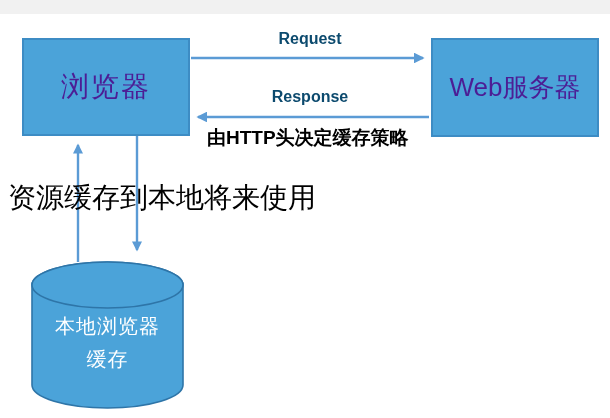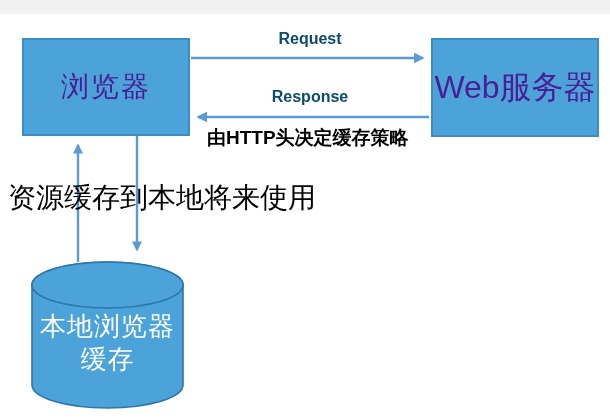--- a/index.html
+++ b/index.html
@@ -30,21 +30,21 @@
   .node-browser {
     left: 22px; top: 38px;
     width: 168px; height: 98px;
     font-size: 28px;
     font-family: "Liberation Serif", serif;
     letter-spacing: 2px;
   }
   .node-webserver {
     left: 431px; top: 38px;
     width: 168px; height: 99px;
-    font-size: 32px;
+    font-size: 26px;
     font-family: "Liberation Sans", sans-serif;
   }
   svg.overlay {
     position: absolute;
     left: 0; top: 0;
     width: 610px; height: 418px;
   }
   .edge-label {
     position: absolute;
     left: 190px;
@@ -72,21 +72,21 @@
     left: 8px; top: 179px;
     font-size: 28px;
     font-family: "Liberation Serif", serif;
   }
   .cylinder-label {
     position: absolute;
     left: 32px; top: 310px;
     width: 151px;
     text-align: center;
     color: #ffffff;
-    font-size: 26px;
+    font-size: 20px;
     line-height: 33px;
     font-family: "Liberation Serif", serif;
     letter-spacing: 1px;
   }
 </style>
 </head>
 <body>
 
 <div id="canvas">
 

